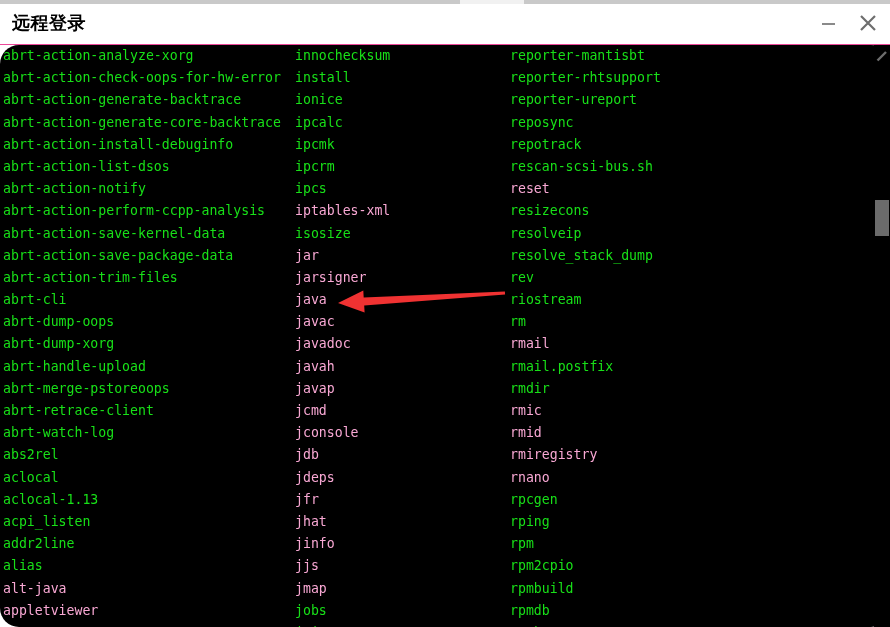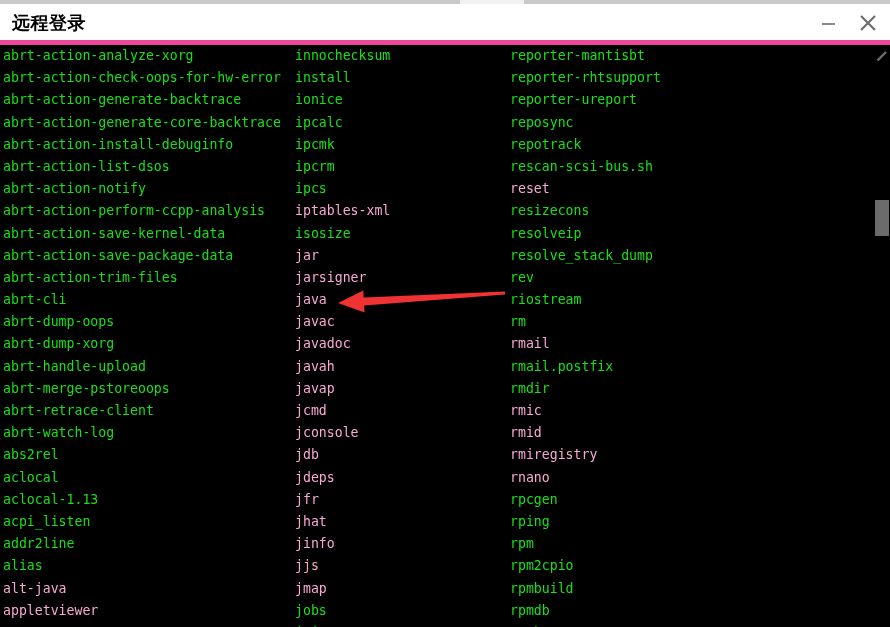--- a/index.html
+++ b/index.html
@@ -25,21 +25,21 @@
   }
 
   
   #titlebar {
     position: absolute;
     left: 0;
     top: 0;
     width: 890px;
     height: 45px;
     background: #ffffff;
-    border-bottom: 5px solid #ec4899;
+    border-bottom: 1px solid #ec4899;
     box-sizing: border-box;
   }
   #titlebar-strip {
     position: absolute;
     left: 0;
     top: 0;
     width: 890px;
     height: 4px;
     background: #c9c9c9;
   }
@@ -75,20 +75,21 @@
 
   
   #terminal {
     position: absolute;
     left: 0;
     top: 45px;
     width: 890px;
     height: 582px;
     background: #000000;
     overflow: hidden;
+    border-radius: 19px;
   }
   #term-inner {
     position: absolute;
     left: 0;
     top: 0;
     width: 874px;
     height: 582px;
     overflow: hidden;
   }
   .term-col {

